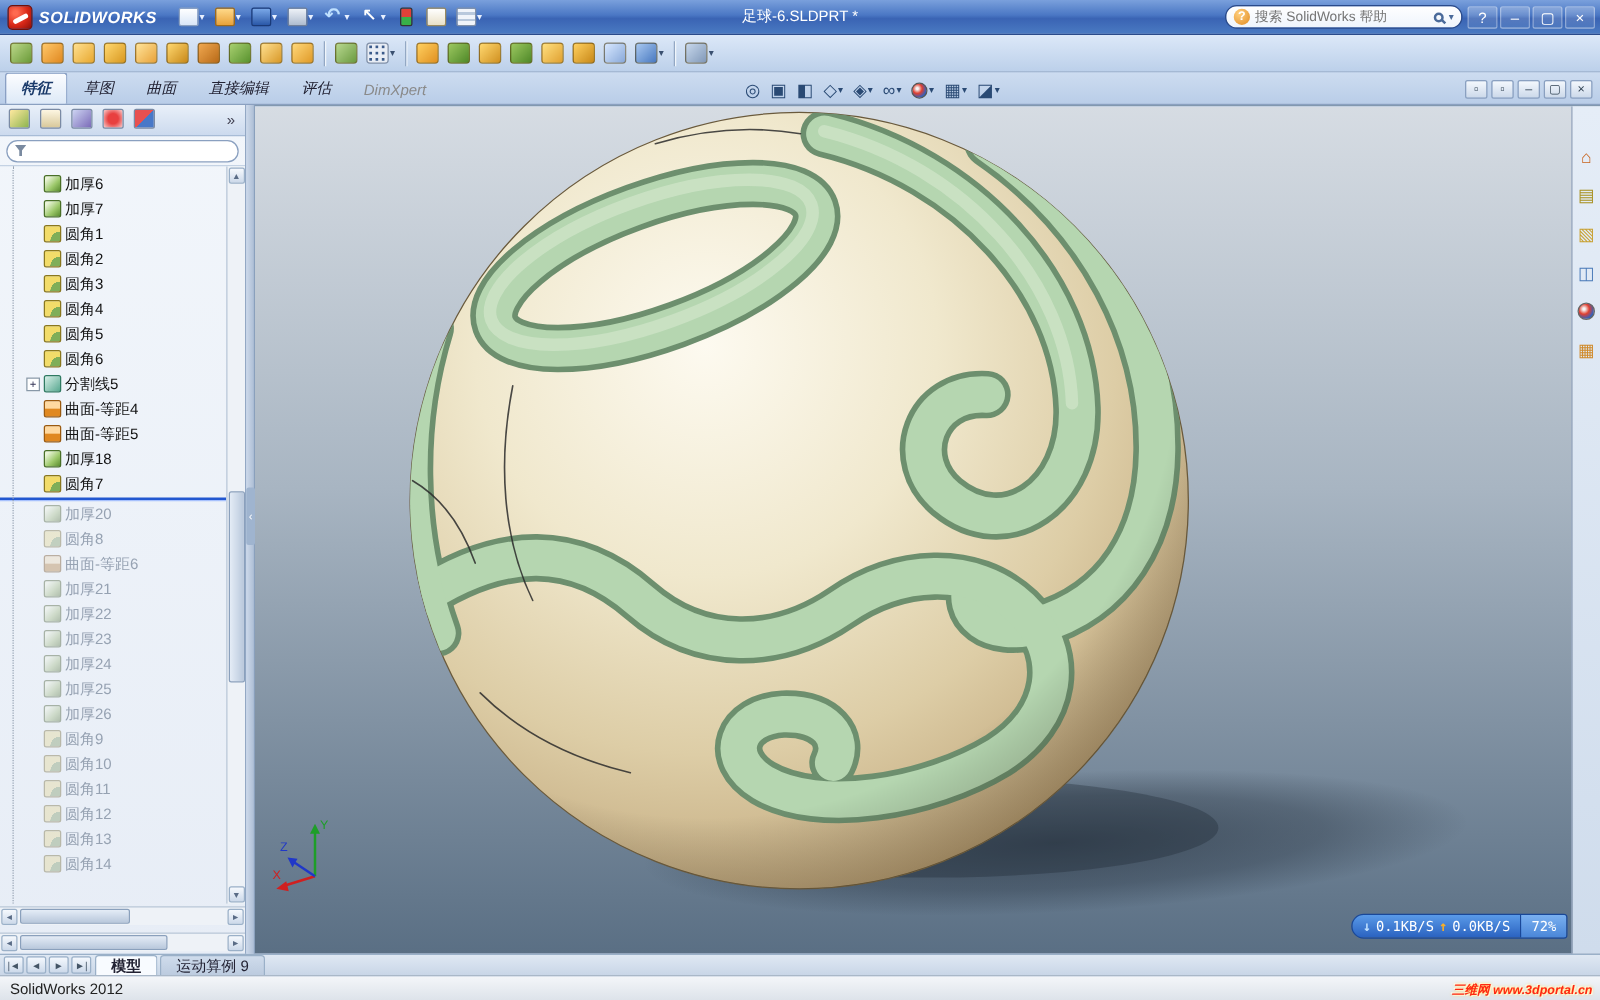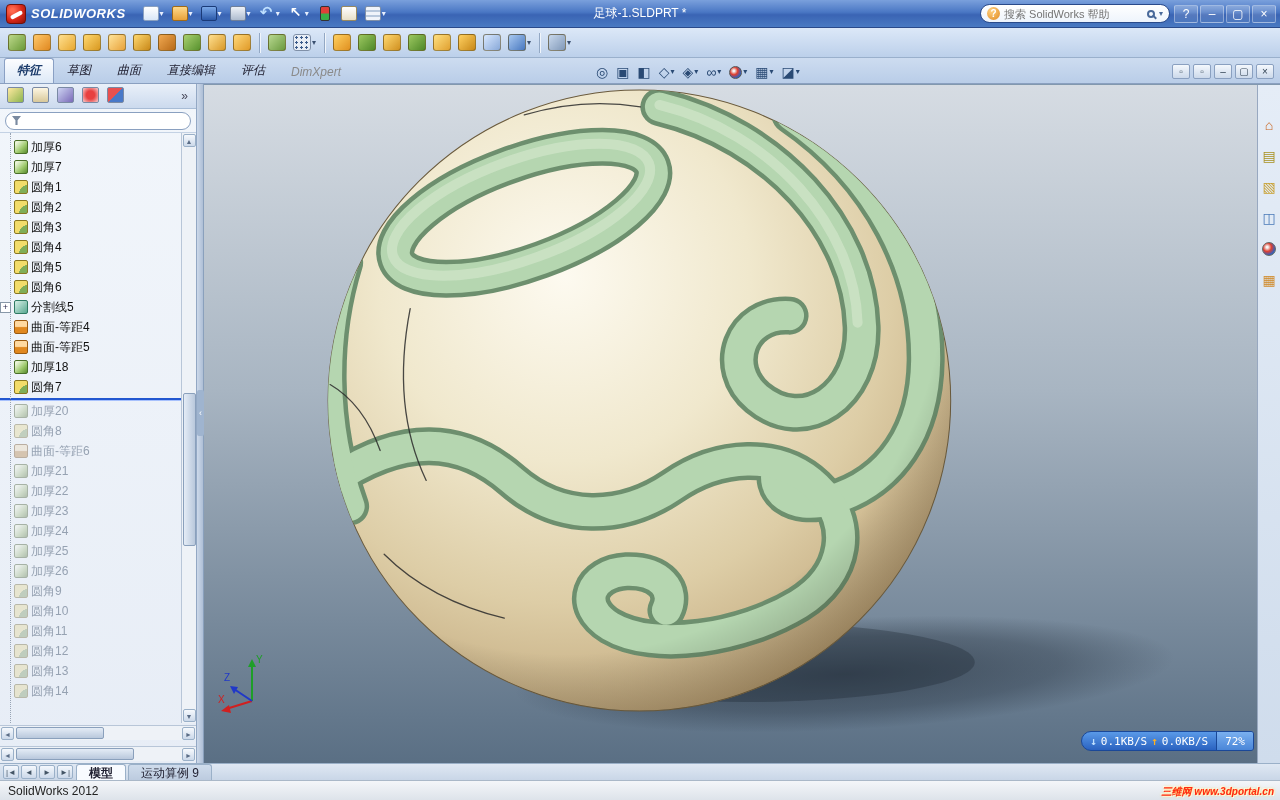--- a/index.html
+++ b/index.html
@@ -97,21 +97,21 @@
     border-bottom:1px solid #c4d2e4; }
   .filterbox { flex:1; display:flex; align-items:center; gap:4px; height:18px;
     background:#fff; border:1px solid #8aa0c0; border-radius:9px; padding:0 6px; }
   .funnel { width:9px; height:9px; background:#7a8aa0;
     clip-path:polygon(0 0,100% 0,62% 48%,62% 100%,38% 100%,38% 48%); flex:0 0 9px; }
   .filterbox input { border:none; outline:none; flex:1; width:10px; font-size:11px; background:transparent; }
 
   .tree-wrap { flex:1; display:flex; min-height:0; overflow:hidden; }
   .tree { flex:1; position:relative; padding:4px 0 0 0; overflow:hidden; }
   .tree::before { content:""; position:absolute; left:10px; top:0; bottom:0; border-left:1px dotted #98a4b4; }
-  .trow { display:flex; align-items:center; height:20px; gap:3px; padding-left:0; position:relative; }
+  .trow { display:flex; align-items:center; height:20px; gap:3px; padding-left:21px; position:relative; }
   .texp { width:11px; height:11px; flex:0 0 11px; z-index:1; }
   .texp.has { background:#fff; border:1px solid #8898a8; color:#335; font-size:9px;
     line-height:9px; text-align:center; }
   .tic { width:14px; height:14px; flex:0 0 14px; border-radius:2px; }
   .tic.thicken { background:linear-gradient(135deg,#eaf4d8 15%,#9cc86a 60%,#5a8c30); border:1px solid #4a7028; }
   .tic.fillet { background:radial-gradient(circle at 100% 100%, #7fae58 45%, #f2dc6a 46%); border:1px solid #8a7820; }
   .tic.splitline { background:linear-gradient(135deg,#d8f0e8,#58a890); border:1px solid #2f7a62; }
   .tic.surface-offset { background:linear-gradient(180deg,#ffd9a0 45%,#e08820 55%); border:1px solid #9a5a10; }
   .tlabel { color:#111; white-space:nowrap; }
   .trow.grayed .tlabel { color:#96a2b2; }
@@ -222,21 +222,21 @@
           <span class="qic rebuild"></span>
         </div>
         <div class="qbtn">
           <span class="qic fileprop"></span>
         </div>
         <div class="qbtn">
           <span class="qic options"></span>
           <span class="dd">▾</span>
         </div>
       </div>
-    <div class="doc-title">足球-1.SLDPRT *</div>
+    <div class="doc-title">足球-6.SLDPRT *</div>
     <div class="search">
       <span class="s-help">?</span>
       <input placeholder="搜索 SolidWorks 帮助" style="">
       <span class="mag"></span>
       <span class="dd">▾</span>
     </div>
     <div class="winbtns">
       <span class="wbtn">?</span>
       <span class="wbtn">–</span>
       <span class="wbtn">▢</span>

